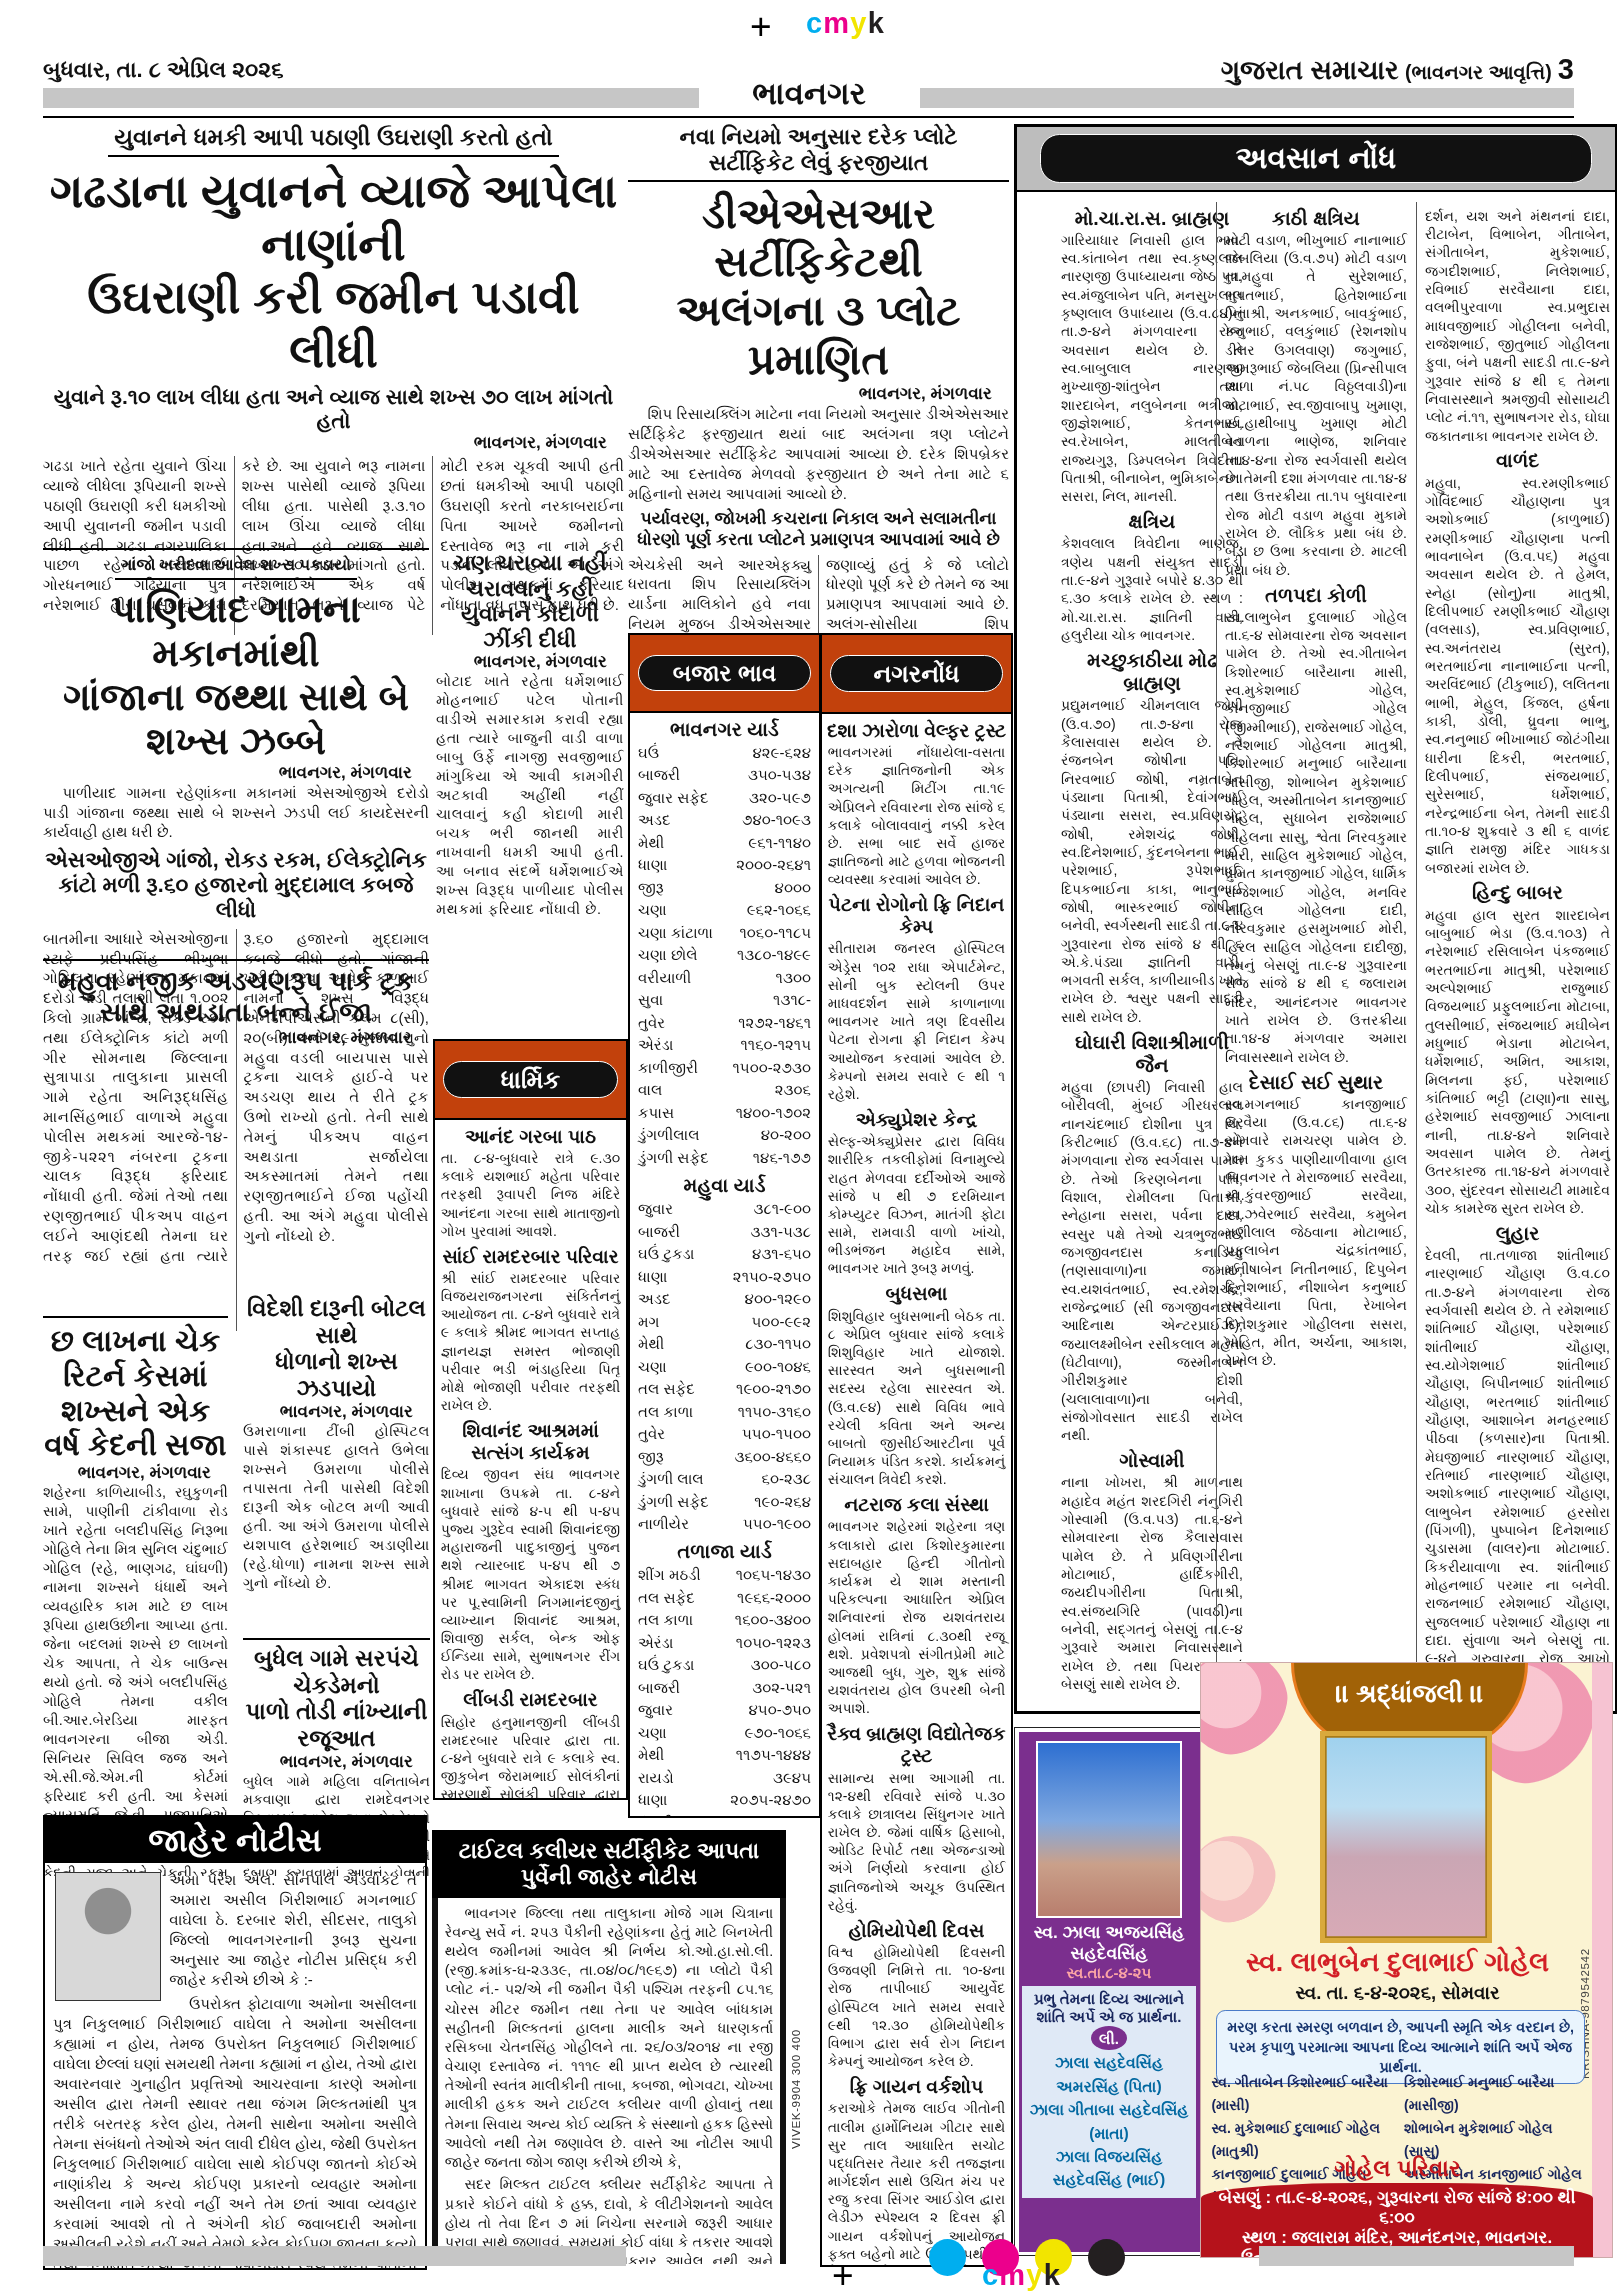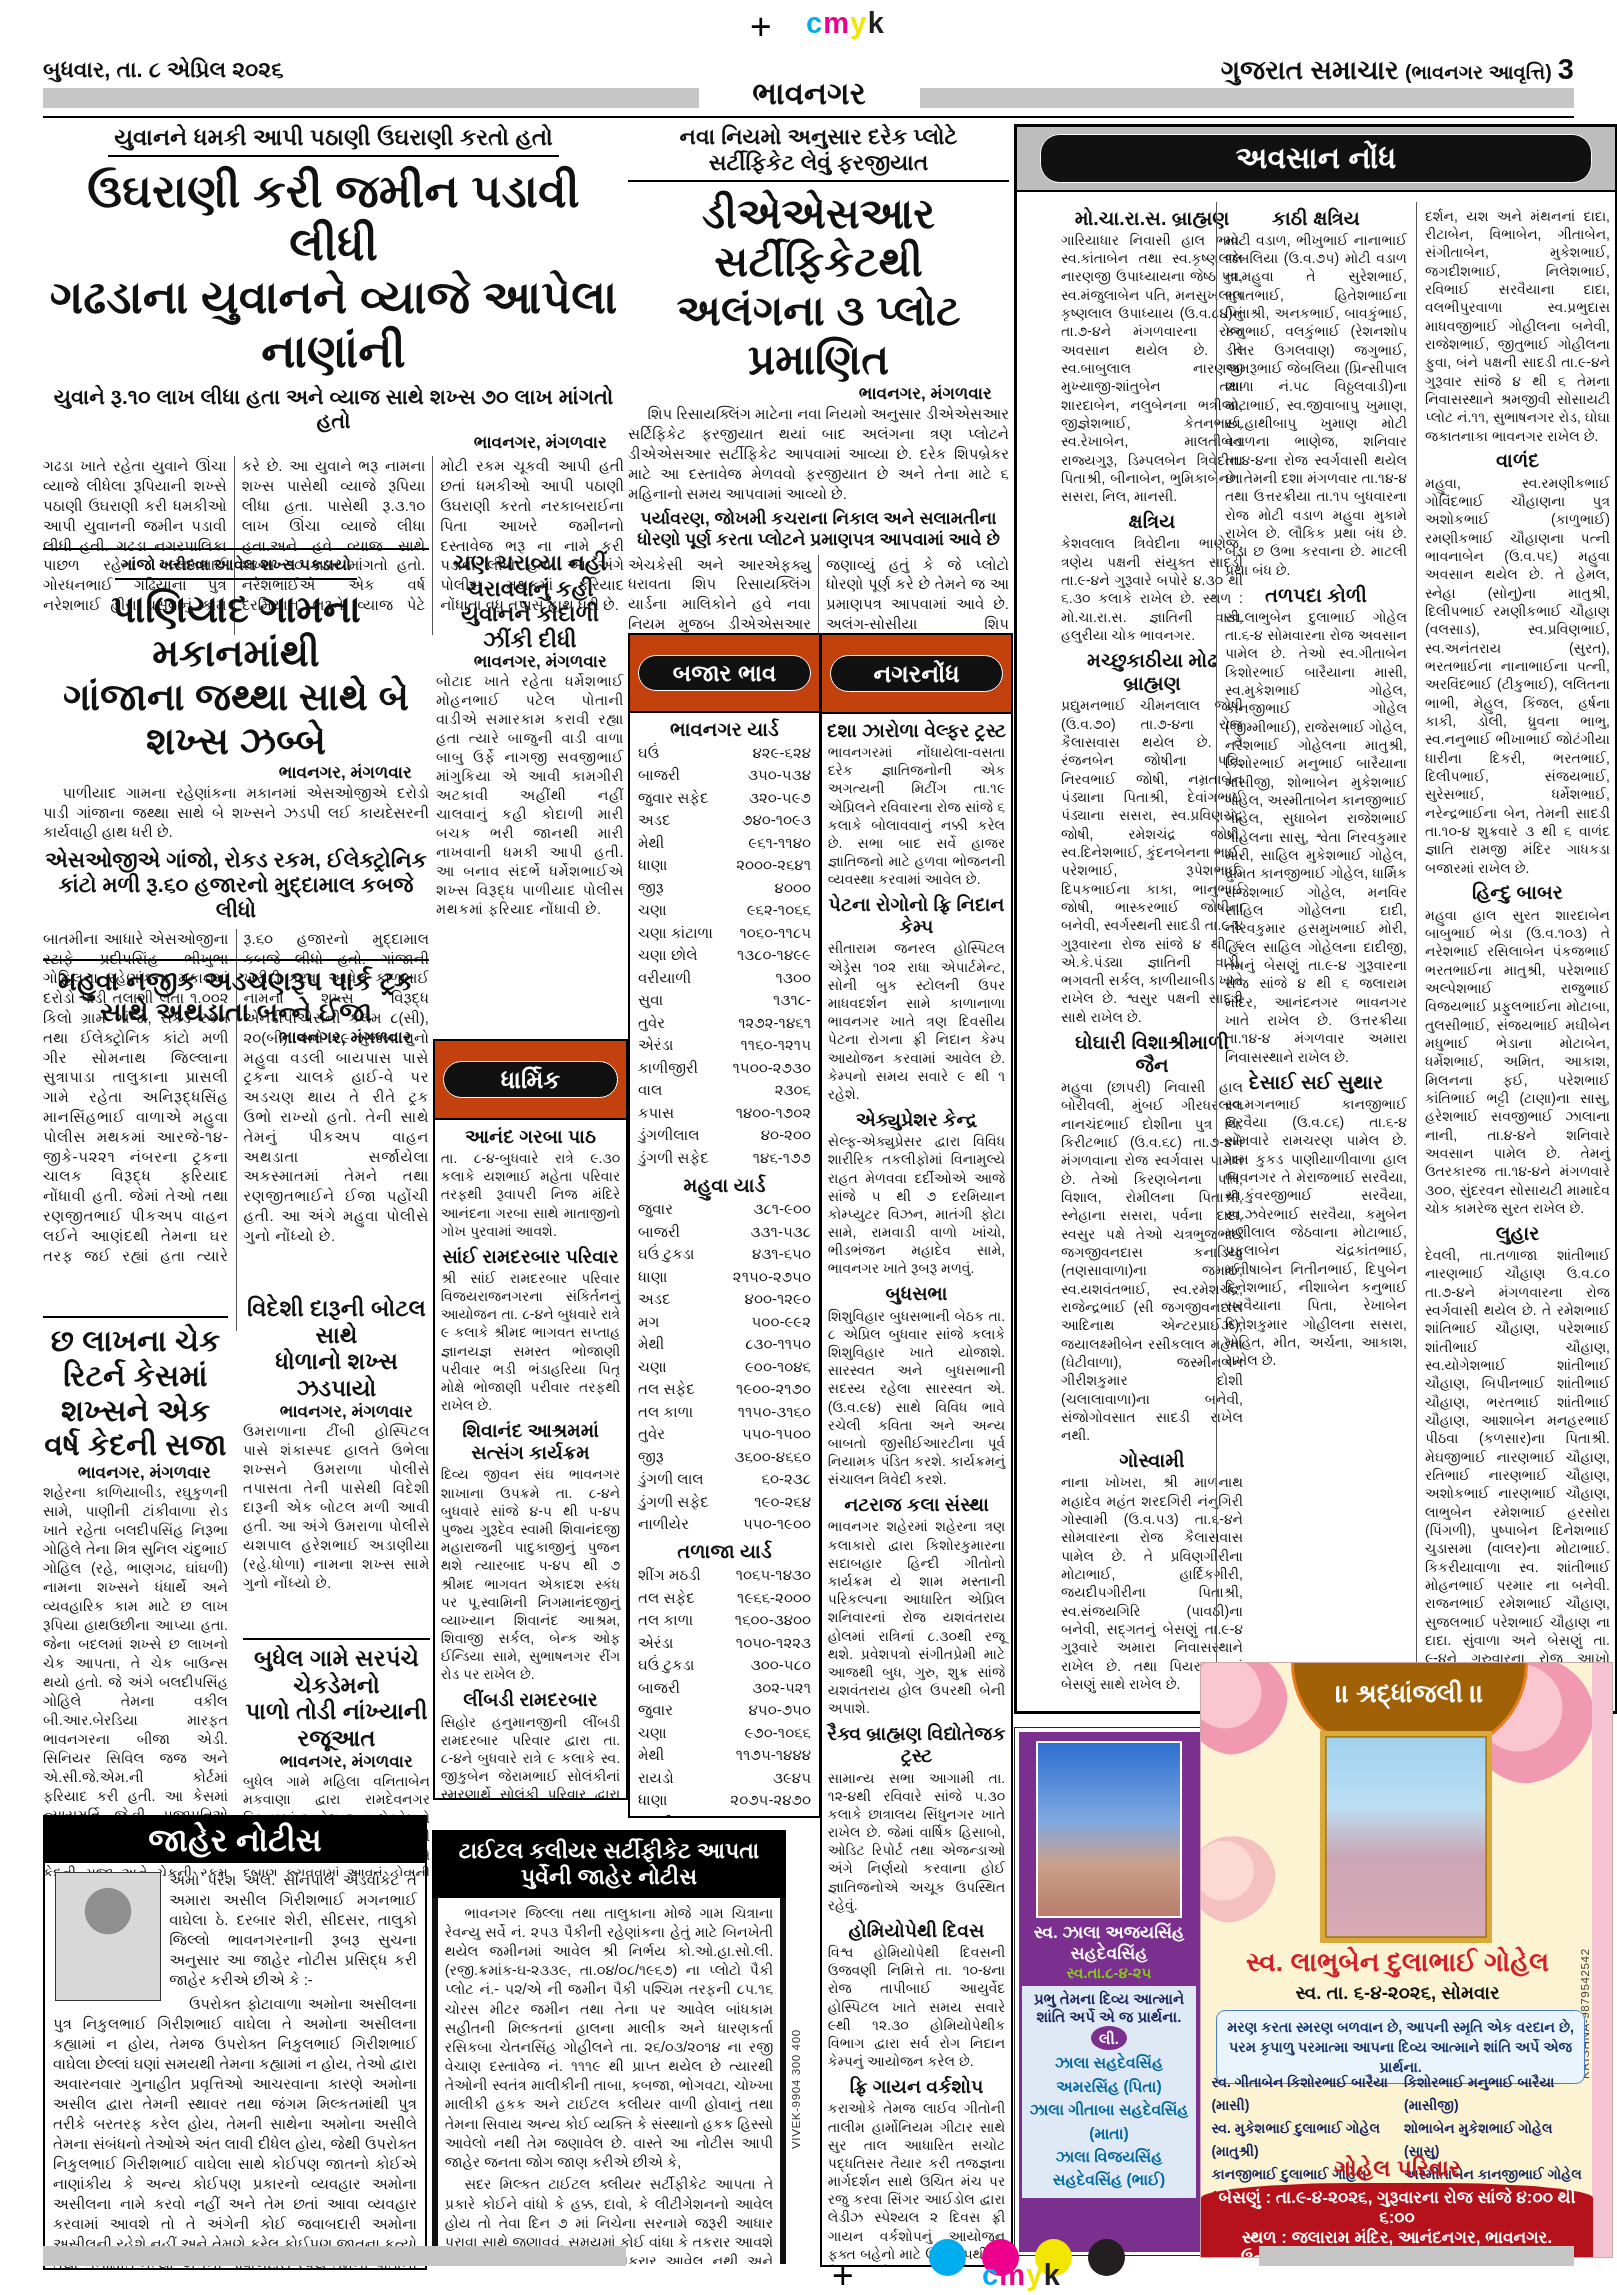--- a/index.html
+++ b/index.html
@@ -65,22 +65,22 @@
     <span class="b" style="font-size:29px;">3</span>
   </div>
   <div class="abs graybar" style="left:43px;top:88px;width:656px;"></div>
   <div class="abs graybar" style="left:920px;top:88px;width:654px;"></div>
   <div class="abs b ctr" style="left:705px;top:76px;width:208px;font-size:31px;">ભાવનગર</div>
   <div class="abs rule" style="left:43px;top:116px;width:1531px;height:2.3px;"></div>
 
   <div class="abs ctr" style="left:43px;top:124px;width:581px;">
     <div class="kicker" style="font-size:23px;">યુવાનને ધમકી આપી પઠાણી ઉઘરાણી કરતો હતો</div>
     <div class="headline" style="font-size:46px;margin-top:8px;">
+      <div>ગઢડાના યુવાનને વ્યાજે આપેલા નાણાંની</div>
       <div>ઉઘરાણી કરી જમીન પડાવી લીધી</div>
-      <div>ગઢડાના યુવાનને વ્યાજે આપેલા નાણાંની</div>
     </div>
     <div class="b" style="font-size:21px;margin-top:7px;">યુવાને રૂ.૧૦ લાખ લીધા હતા અને વ્યાજ સાથે શખ્સ ૭૦ લાખ માંગતો હતો</div>
     <div class="byline">ભાવનગર, મંગળવાર</div>
     <div class="body-txt cols3 jst" style="height:179px;overflow:hidden;margin-top:3.5px;">ગઢડા ખાતે રહેતા યુવાને ઊંચા વ્યાજે લીધેલા રૂપિયાની શખ્સે પઠાણી ઉઘરાણી કરી ધમકીઓ આપી યુવાનની જમીન પડાવી લીધી હતી. ગઢડા નગરપાલિકા પાછળ રહેતા વલ્લભભાઈ ગોરધનભાઈ ગઢિયાના પુત્ર નરેશભાઈ હીરા ઘસવાનું કામ કરે છે. આ યુવાને ભરૂ નામના શખ્સ પાસેથી વ્યાજે રૂપિયા લીધા હતા. પાસેથી રૂ.૩.૧૦ લાખ ઊંચા વ્યાજે લીધા હતા.અને હવે વ્યાજ સાથે શખ્સ ૭૦ લાખ માંગતો હતો. નરેશભાઈએ એક વર્ષ દરમિયાન ભરૂને વ્યાજ પેટે મોટી રકમ ચૂકવી આપી હતી છતાં ધમકીઓ આપી પઠાણી ઉઘરાણી કરતો નરકાબરાઈના પિતા આખરે જમીનનો દસ્તાવેજ ભરૂ ના નામે કરી પડાવી લીધો હતો. આ અંગે પોલીસ મથકમાં ફરિયાદ નોંધાતા વધુ તપાસ હાથ ધરી છે.</div>
   </div>
   <div class="abs rule" style="left:43px;top:548px;width:386px;height:1.7px;"></div>
 
   <div class="abs ctr" style="left:43px;top:556px;width:386px;">
     <div class="kicker" style="font-size:16px;">ગાંજો ખરીદવા આવેલ શખ્સ પકડાયો</div>
     <div class="headline" style="font-size:38px;margin-top:7px;">
@@ -528,21 +528,21 @@
       <div class="notice-body indent" style="font-size:14.4px;margin-top:3.5px;">સદર મિલ્કત ટાઈટલ ક્લીયર સર્ટીફીકેટ આપતા તે પ્રકારે કોઈને વાંધો કે હક્ક, દાવો, કે લીટીગેશનનો આવેલ હોય તો તેવા દિન ૭ માં નિચેના સરનામે જરૂરી આધાર પુરાવા સાથે જણાવવું. સમયમાં કોઈ વાંધા કે તકરાર આવશે નહીં તો, અધિકાર, વાંધો કે તકરાર આવેલ નથી અને મિલ્કત ટાઈટલ કલિયર છે તેમ માની આગળની કાર્યવાહી કરવામાં આવશે જેની લગતા તમામ લોકોએ નોંધ લેવી.</div>
 
     </div>
   </div>
   <div class="abs vert" style="left:789px;top:1906px;height:243px;">VIVEK-9904 300 400</div>
 
   <div class="abs" style="left:1014px;top:1727px;width:181px;height:520px;border:1.7px solid #222;background:#fff;padding:3.5px;overflow:hidden;">
     <div class="pur" style="height:100%;padding:3.5px;box-sizing:border-box;">
       <div style="margin:5.8px auto 4.6px;width:142px;height:173px;border:2.3px solid #fff;background:linear-gradient(180deg,#2d6fd1 0%,#7fa8e0 45%,#caa08a 70%,#b87e6d 100%);"></div>
       <div class="ctr b" style="font-size:17.3px;color:#fff;">સ્વ. ઝાલા અજયસિંહ સહદેવસિંહ</div>
-      <div class="ctr b" style="font-size:15px;color:#84cc16;margin-bottom:3.5px;">સ્વ.તા.૮-૪-૨૫</div>
+      <div class="ctr b" style="font-size:15px;color:#fca5a5;margin-bottom:3.5px;">સ્વ.તા.૮-૪-૨૫</div>
       <div style="background:#dfe9f6;color:#17255c;padding:4.6px 3.5px 5.8px;">
         <div class="ctr b" style="font-size:15px;">પ્રભુ તેમના દિવ્ય આત્માને શાંતિ અર્પે એ જ પ્રાર્થના.</div>
         <div class="ctr" style="margin:3.5px 0;">
           <span style="background:#7b2f8e;color:#fff;border-radius:50%;padding:3.5px 8px;font-weight:bold;font-size:15px;">લી.</span>
         </div>
         <div class="rednames">
 
         <div>ઝાલા સહદેવસિંહ અમરસિંહ (પિતા)</div>
             <div>ઝાલા ગીતાબા સહદેવસિંહ (માતા)</div>
             <div>ઝાલા વિજયસિંહ સહદેવસિંહ (ભાઈ)</div>

